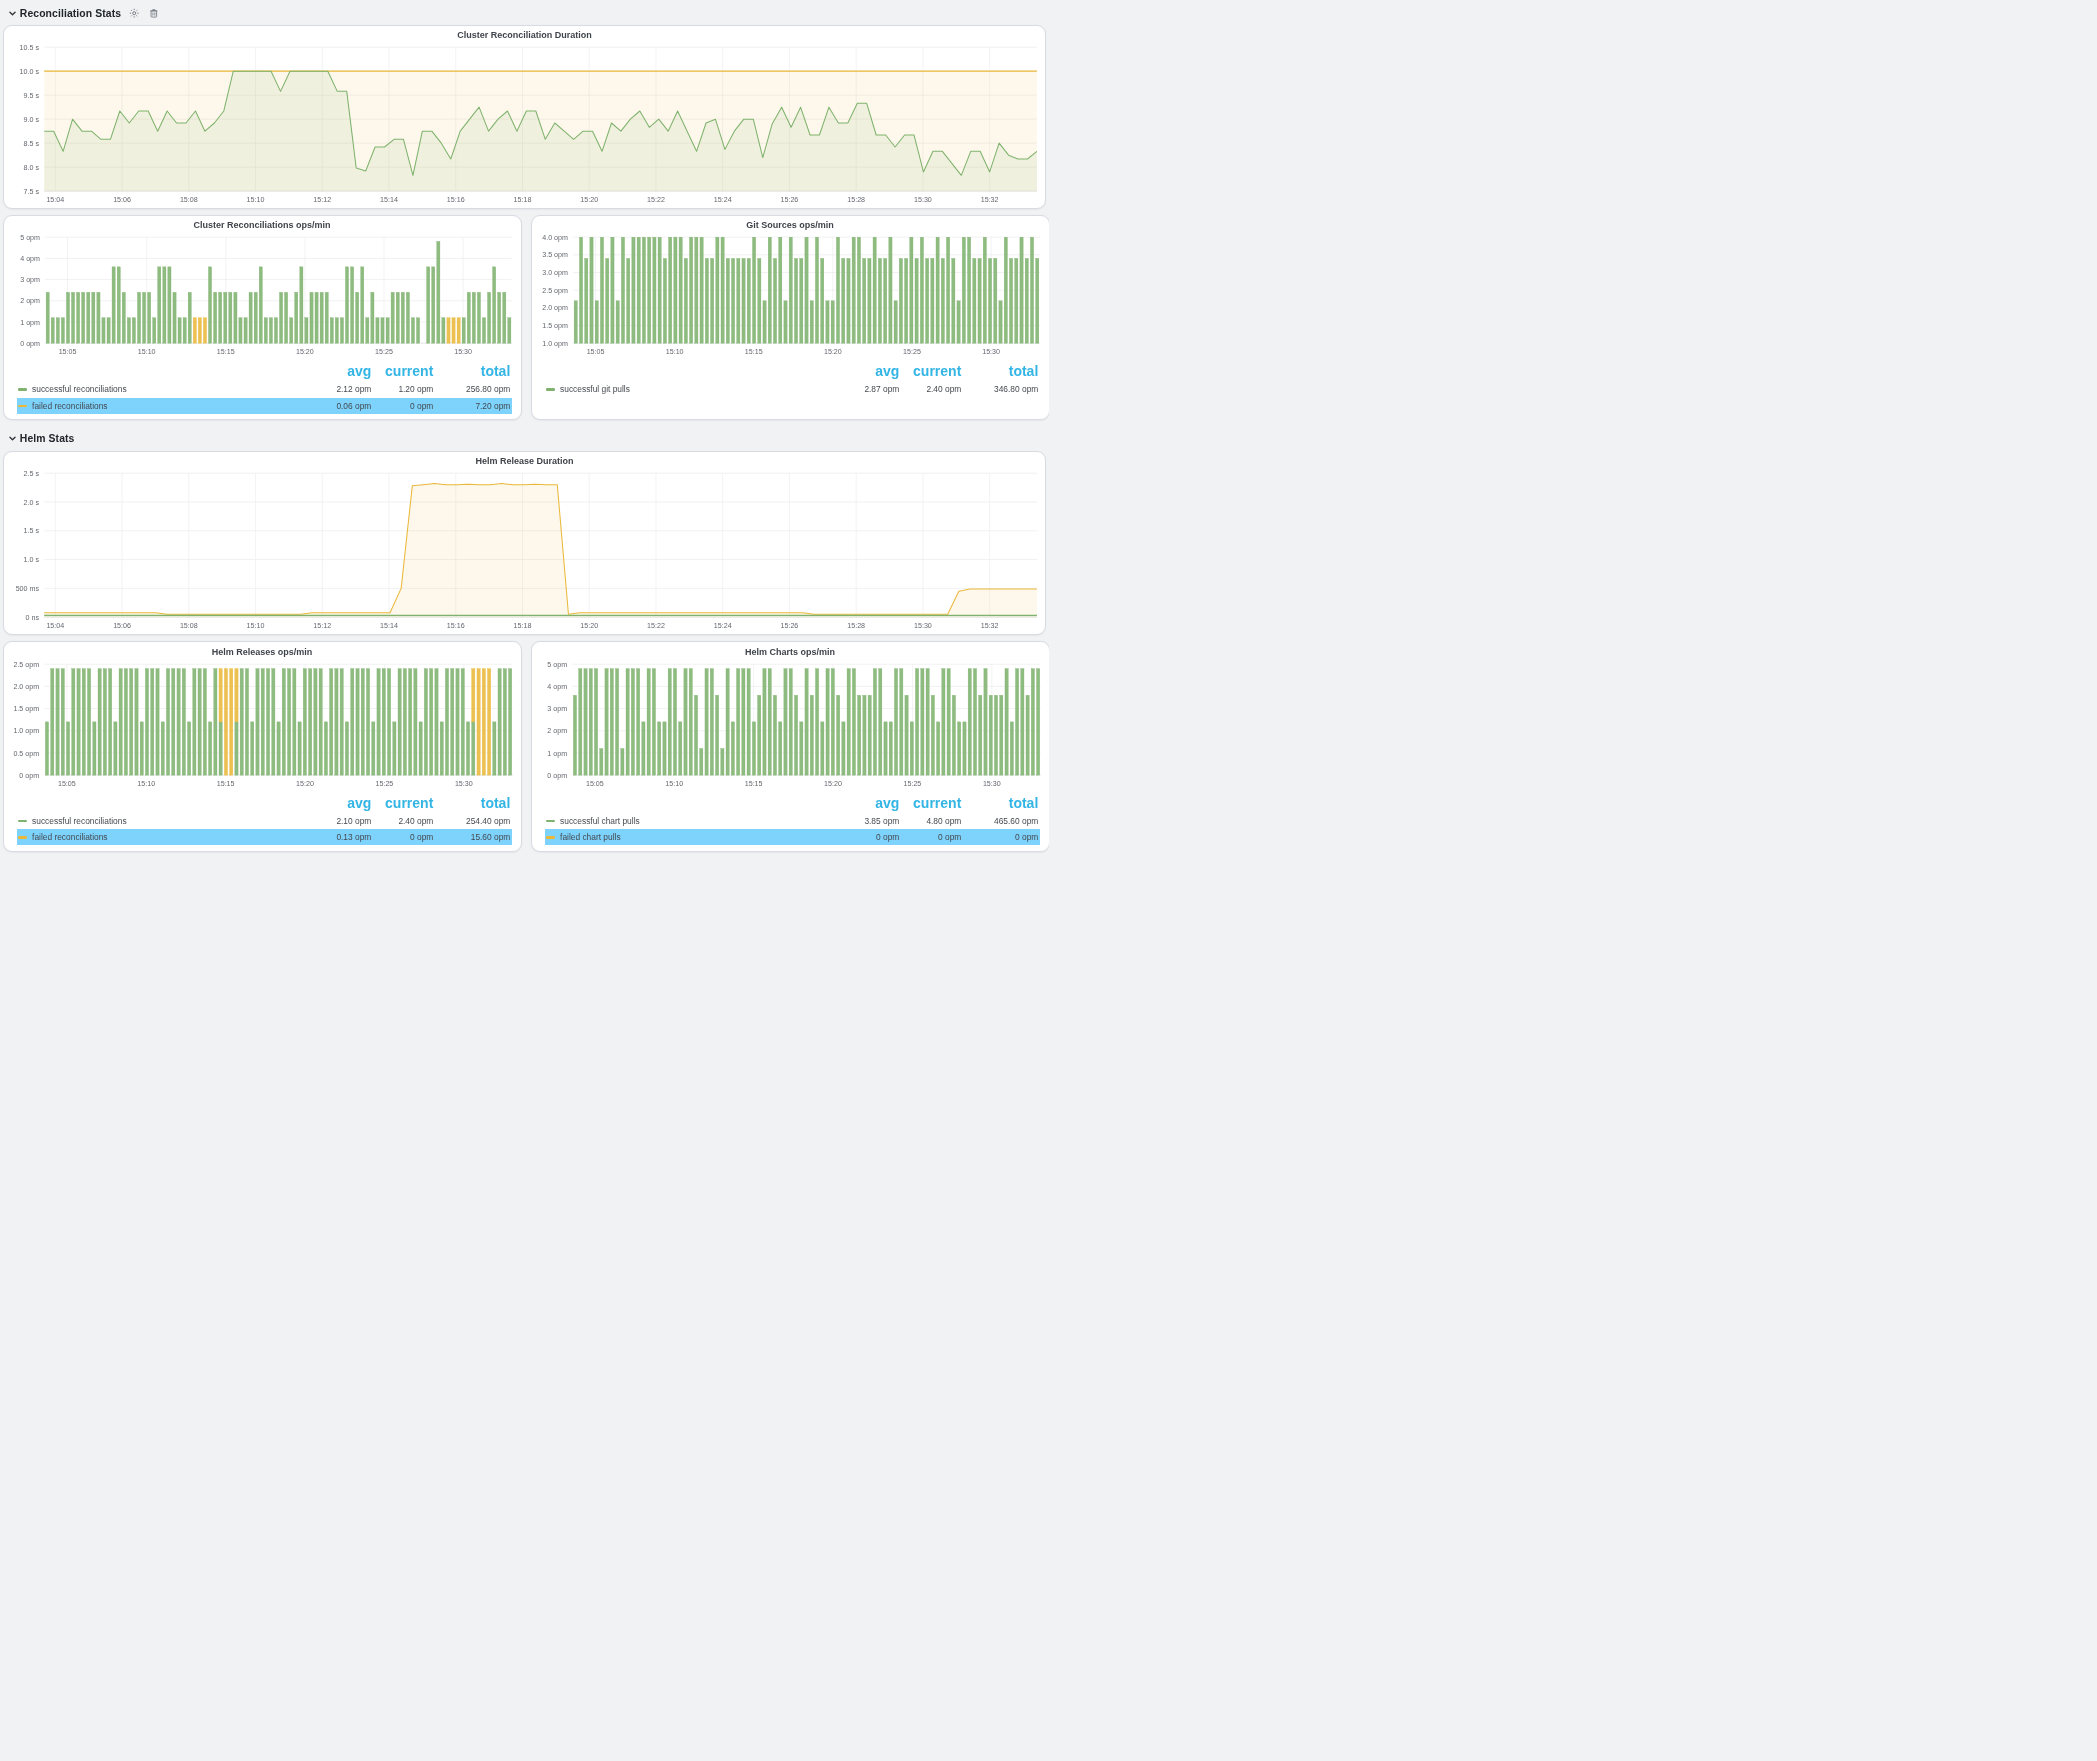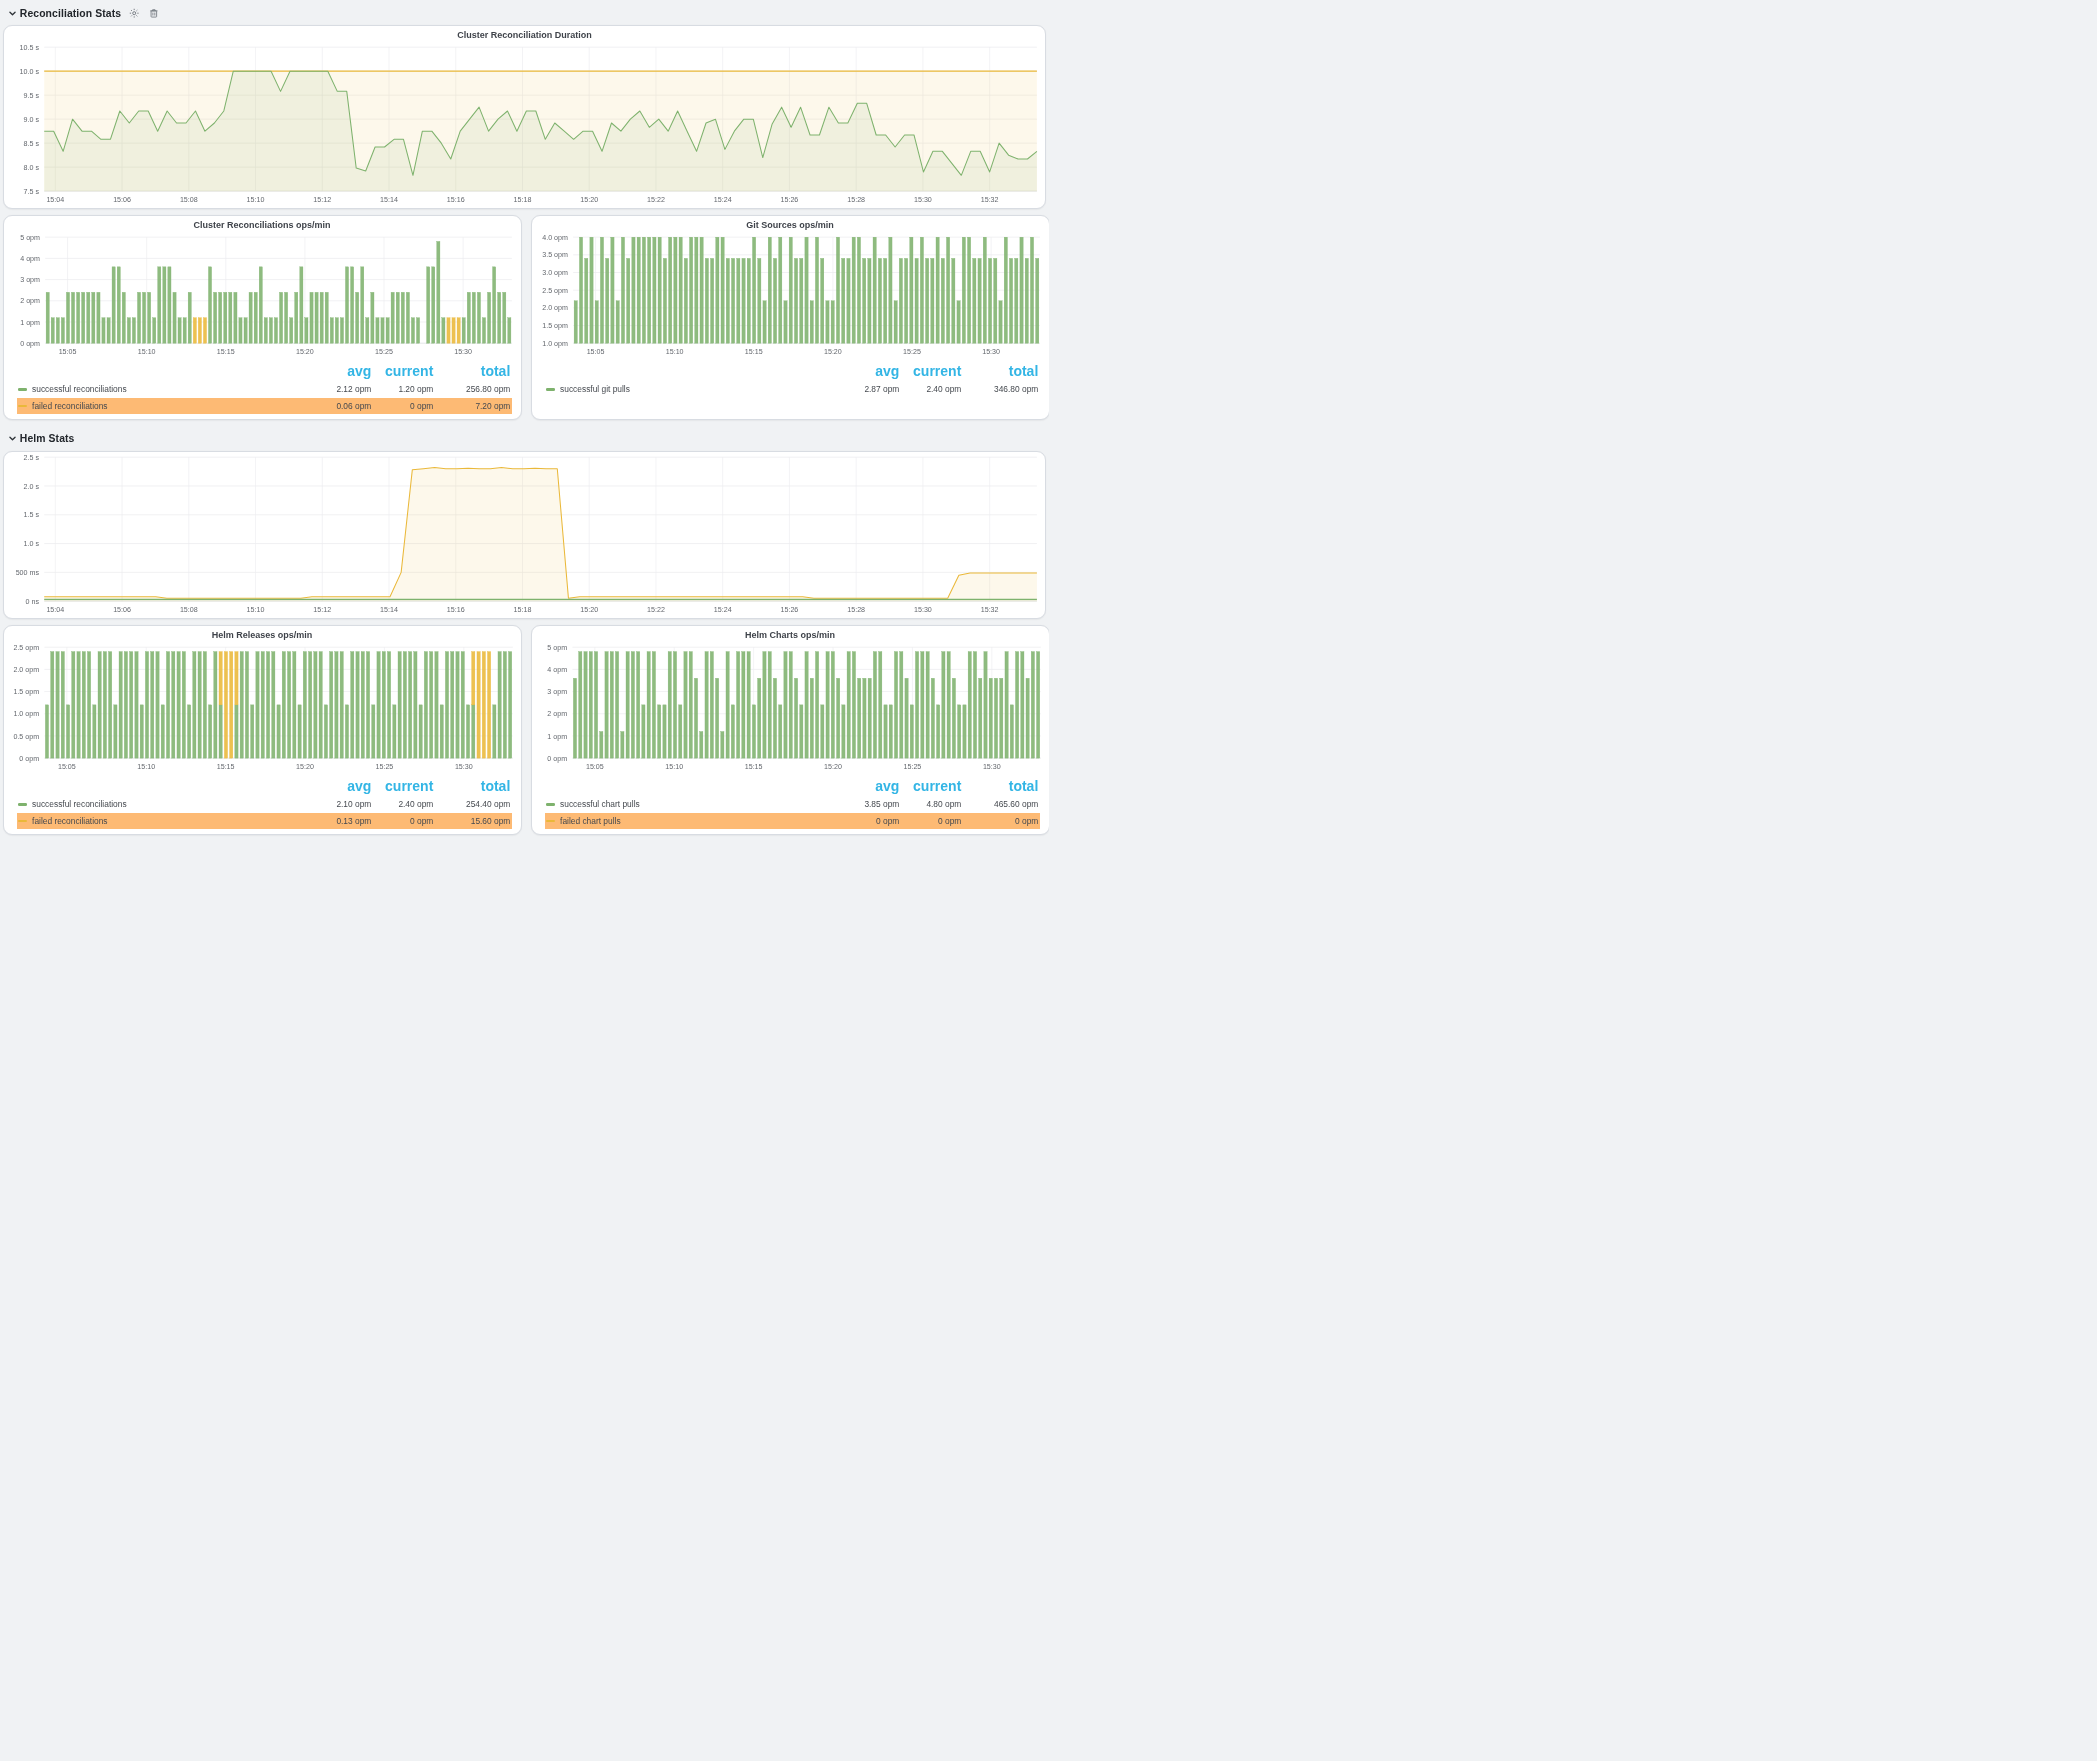--- a/index.html
+++ b/index.html
@@ -15,21 +15,21 @@
   .panel-title { text-align:center; font-size:9px; font-weight:bold; color:#3f434a; padding:4.5px 0 1.9px 0; cursor:pointer; }
   .chart { width:100%; }
   .half { width:calc((100% - 5.8px)/2); }
   svg text { font-family:"Liberation Sans", sans-serif; }
   .legend { padding:1.3px 9px 5.2px 13px; font-size:8.4px; }
   .legend-table { width:100%; border-collapse:collapse; }
   .legend-table th { color:#33b5e5; font-weight:bold; text-align:right; font-size:14px; padding:1.9px 1.3px; cursor:pointer; }
   .legend-table td { padding:3.2px 1.3px; color:#45494f; }
   .legend-table .stat { text-align:right; width:62px; white-space:nowrap; }
   .legend-table .stat.total { width:77px; }
-  .legend-row.odd { background:#fdba74; }
+  .legend-row.odd { background:#7dd3fc; }
   .series-label { display:flex; align-items:center; gap:5.2px; cursor:pointer; }
   .series-dash { display:inline-block; width:9px; height:2.6px; border-radius:1.3px; flex:none; }
 </style>
 </head>
 <body>
 
 <div class="section-header">
   <span class="chev">
     <svg width="9" height="9" viewBox="0 0 14 14">
         <polyline points="3,5 7,9 11,5" fill="none" stroke="currentColor" stroke-width="2" stroke-linecap="round" stroke-linejoin="round"></polyline>
@@ -409,20 +409,21 @@
 <div class="section-header" style="height:25px">
   <span class="chev">
     <svg width="9" height="9" viewBox="0 0 14 14">
         <polyline points="3,5 7,9 11,5" fill="none" stroke="currentColor" stroke-width="2" stroke-linecap="round" stroke-linejoin="round"></polyline>
       </svg>
   </span>
   <span class="section-title">Helm Stats</span>
 </div>
 
 <div class="panel">
+  <div class="panel-title">Helm Release Duration</div>
   <div class="chart" style="height:166px"><svg width="1042" height="166" viewBox="0 0 1607 256">
         <line x1="62" y1="230" x2="1593" y2="230" stroke="#d5d8dc" stroke-width="1"></line>
         <text x="54" y="234" font-size="11" fill="#63676d" text-anchor="end">0 ns</text>
         <line x1="62" y1="185.60000000000002" x2="1593" y2="185.60000000000002" stroke="#e9eaec" stroke-width="1"></line>
         <text x="54" y="189.60000000000002" font-size="11" fill="#63676d" text-anchor="end">500 ms</text>
         <line x1="62" y1="141.2" x2="1593" y2="141.2" stroke="#e9eaec" stroke-width="1"></line>
         <text x="54" y="145.2" font-size="11" fill="#63676d" text-anchor="end">1.0 s</text>
         <line x1="62" y1="96.80000000000001" x2="1593" y2="96.80000000000001" stroke="#e9eaec" stroke-width="1"></line>
         <text x="54" y="100.80000000000001" font-size="11" fill="#63676d" text-anchor="end">1.5 s</text>
         <line x1="62" y1="52.39999999999999" x2="1593" y2="52.39999999999999" stroke="#e9eaec" stroke-width="1"></line>

